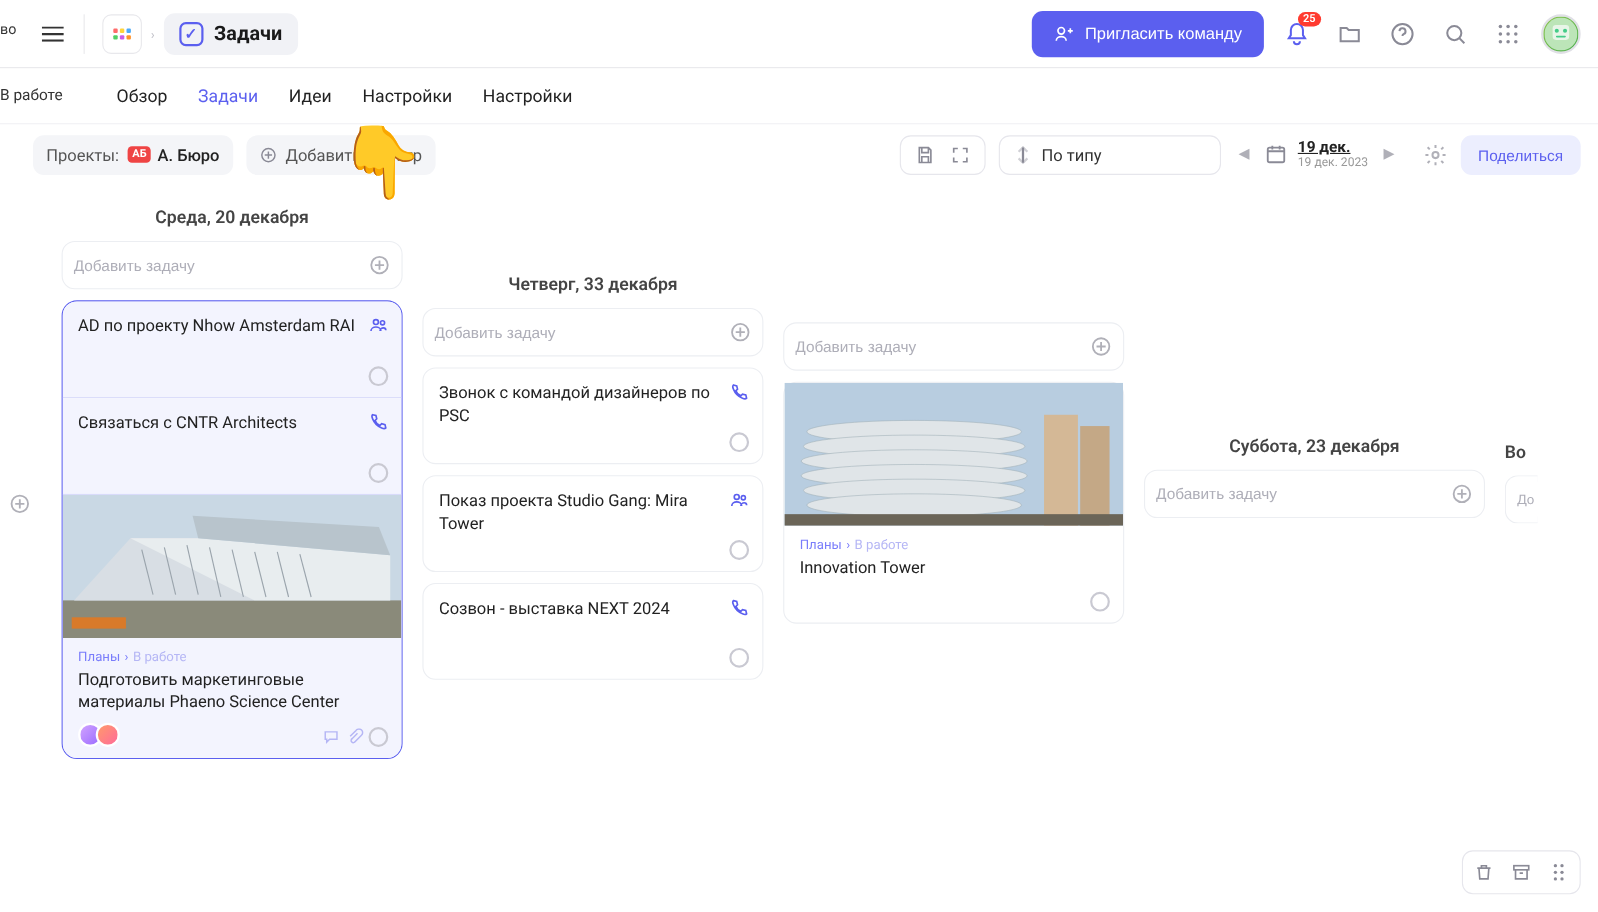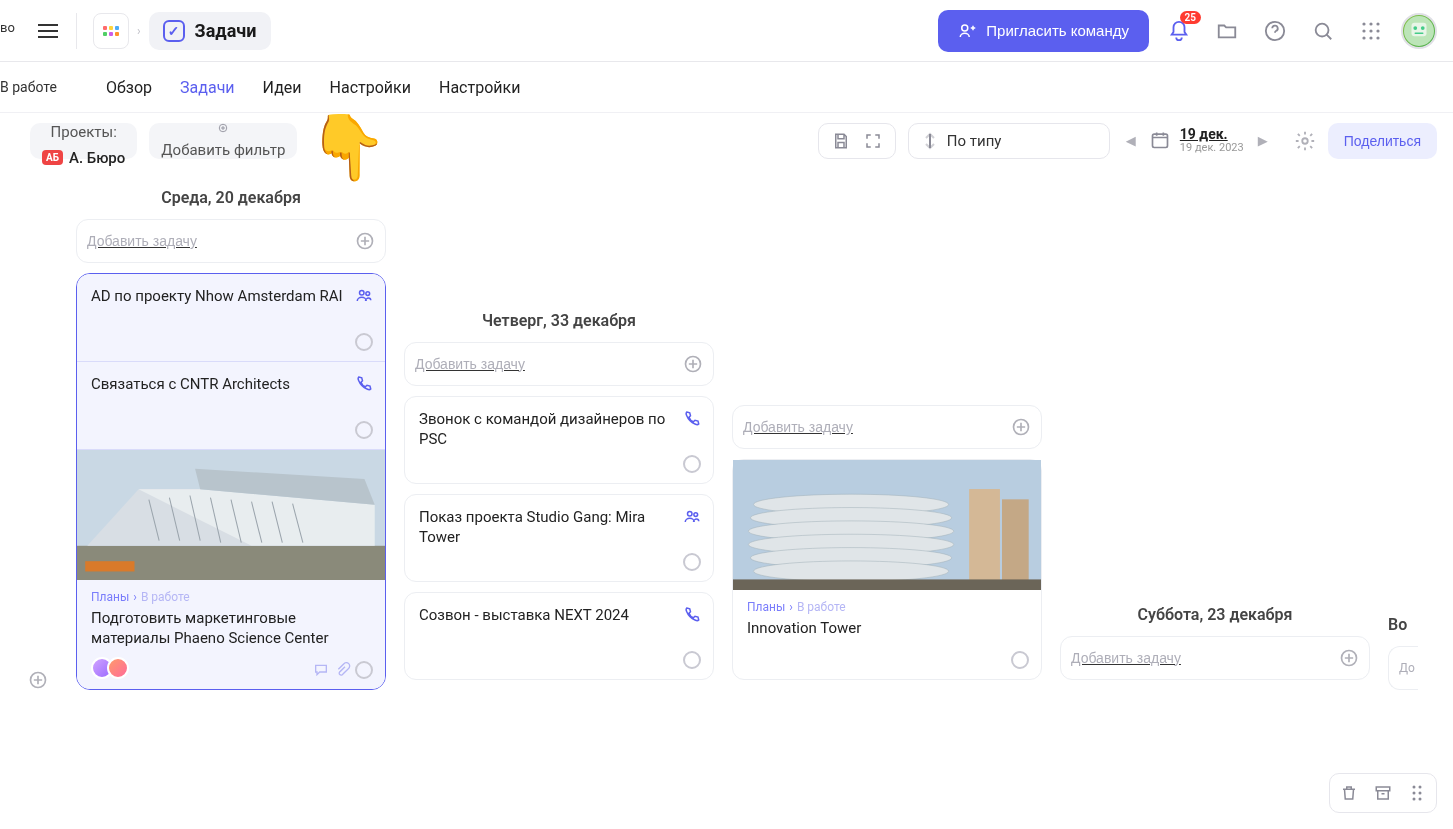--- a/index.html
+++ b/index.html
@@ -87,21 +87,21 @@
 .tabs-row .tab.active { color:#5b5fef; }
 .tabs-row .tab + .tab { margin-left:0; }
 .cut-label { position:absolute; left:0; font-size:14px; color:#333; }
 
 .toolbar {
   display:flex; align-items:center; height:56px; padding:0 16px; gap:12px;
   border-top:1px solid #f0f0f4;
 }
 .filter-chip {
   display:flex; align-items:center; gap:8px; background:#f4f5f8; border-radius:10px;
-  height:36px; padding:0 12px; font-size:15px; color:#555; cursor:pointer;flex-direction:column;
+  height:36px; padding:0 12px; font-size:15px; color:#555; cursor:pointer;
 }
 .proj-label { color:#555; font-size:15px; }
 .proj-pill {
   display:flex; align-items:center; gap:6px;
 }
 .proj-badge { background:#ef4444; color:#fff; font-size:10px; font-weight:700; padding:2px 4px; border-radius:4px; }
 .proj-name { font-weight:500; color:#222; }
 .toolbar-spacer{flex:1}
 .tb-icon-box {
   display:flex; align-items:center; gap:4px; border:1px solid #e6e6ec; border-radius:10px;
@@ -119,37 +119,37 @@
 .date-nav .cal-icon { color:#8a8a96; }
 .date-nav .date-main { font-size:14px; font-weight:700; color:#222; line-height:1.1;text-decoration:underline;}
 .date-nav .date-sub { font-size:11px; color:#999; line-height:1.1;}
 .settings-icon { color:#b0b0b8; cursor:pointer; margin-left:10px;}
 .share-btn {
   background:#eceefe; color:#5b5fef; border:none; border-radius:10px; height:36px;
   padding:0 16px; font-size:14px; font-weight:500; cursor:pointer;
 }
 
 .board {
-  display:flex; gap:18px; padding:12px 28px; overflow:hidden; position:relative; align-items:flex-end;
+  display:flex; gap:18px; padding:12px 8px; overflow:hidden; position:relative; align-items:center;
 }
 .col-stub-left {
   width:30px; flex:0 0 30px; padding-top:46px;
 }
 .column {
   width:310px; flex:0 0 310px;
 }
 .col-header {
   font-size:16px; font-weight:600; color:#444; text-align:center; padding:8px 0 12px;
 }
 .add-task-row {
   display:flex; align-items:center; border:1px solid #eceef2; border-radius:12px;
   height:44px; padding:0 10px; gap:8px; margin-bottom:10px;  background:#fff;
 }
 .add-task-row input {
-  border:none; outline:none; flex:1; font-size:14px; color:#333; background:transparent;text-decoration:underline;
+  border:none; outline:none; flex:1; font-size:14px; color:#333; background:transparent;
 }
 .add-task-row input::placeholder { color:#aeaeb8; }
 .plus-right, .plus-left { color:#b0b0b8; cursor:pointer; display:flex; }
 .card {
   border:1px solid #eceef2; border-radius:12px; background:#fff; padding:12px 14px 10px 14px;
   margin-bottom:10px; position:relative; min-height:88px;
 }
 .card .title { font-size:15px; color:#222; line-height:1.35; padding-right:26px; }
 .card .status-circle {
   position:absolute; right:12px; bottom:10px; width:18px; height:18px; border:2px solid #c9c9d2; border-radius:50%;

